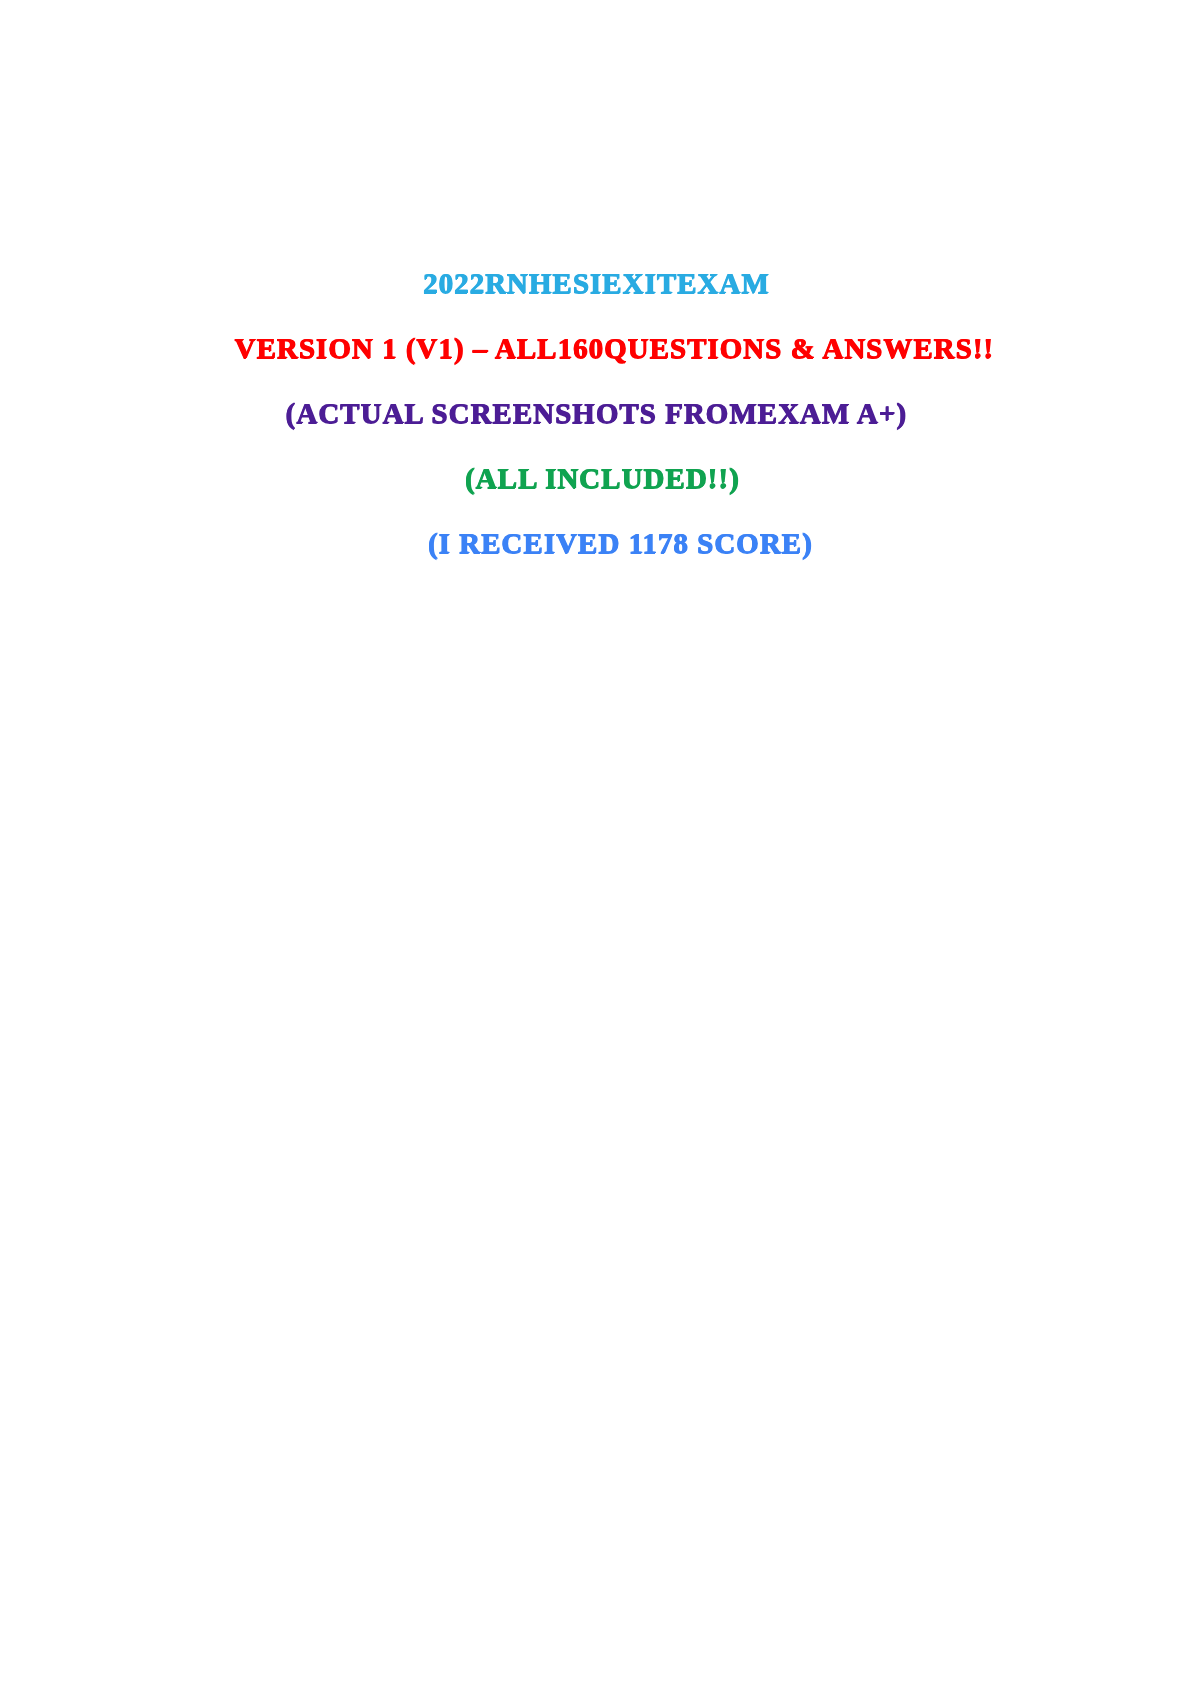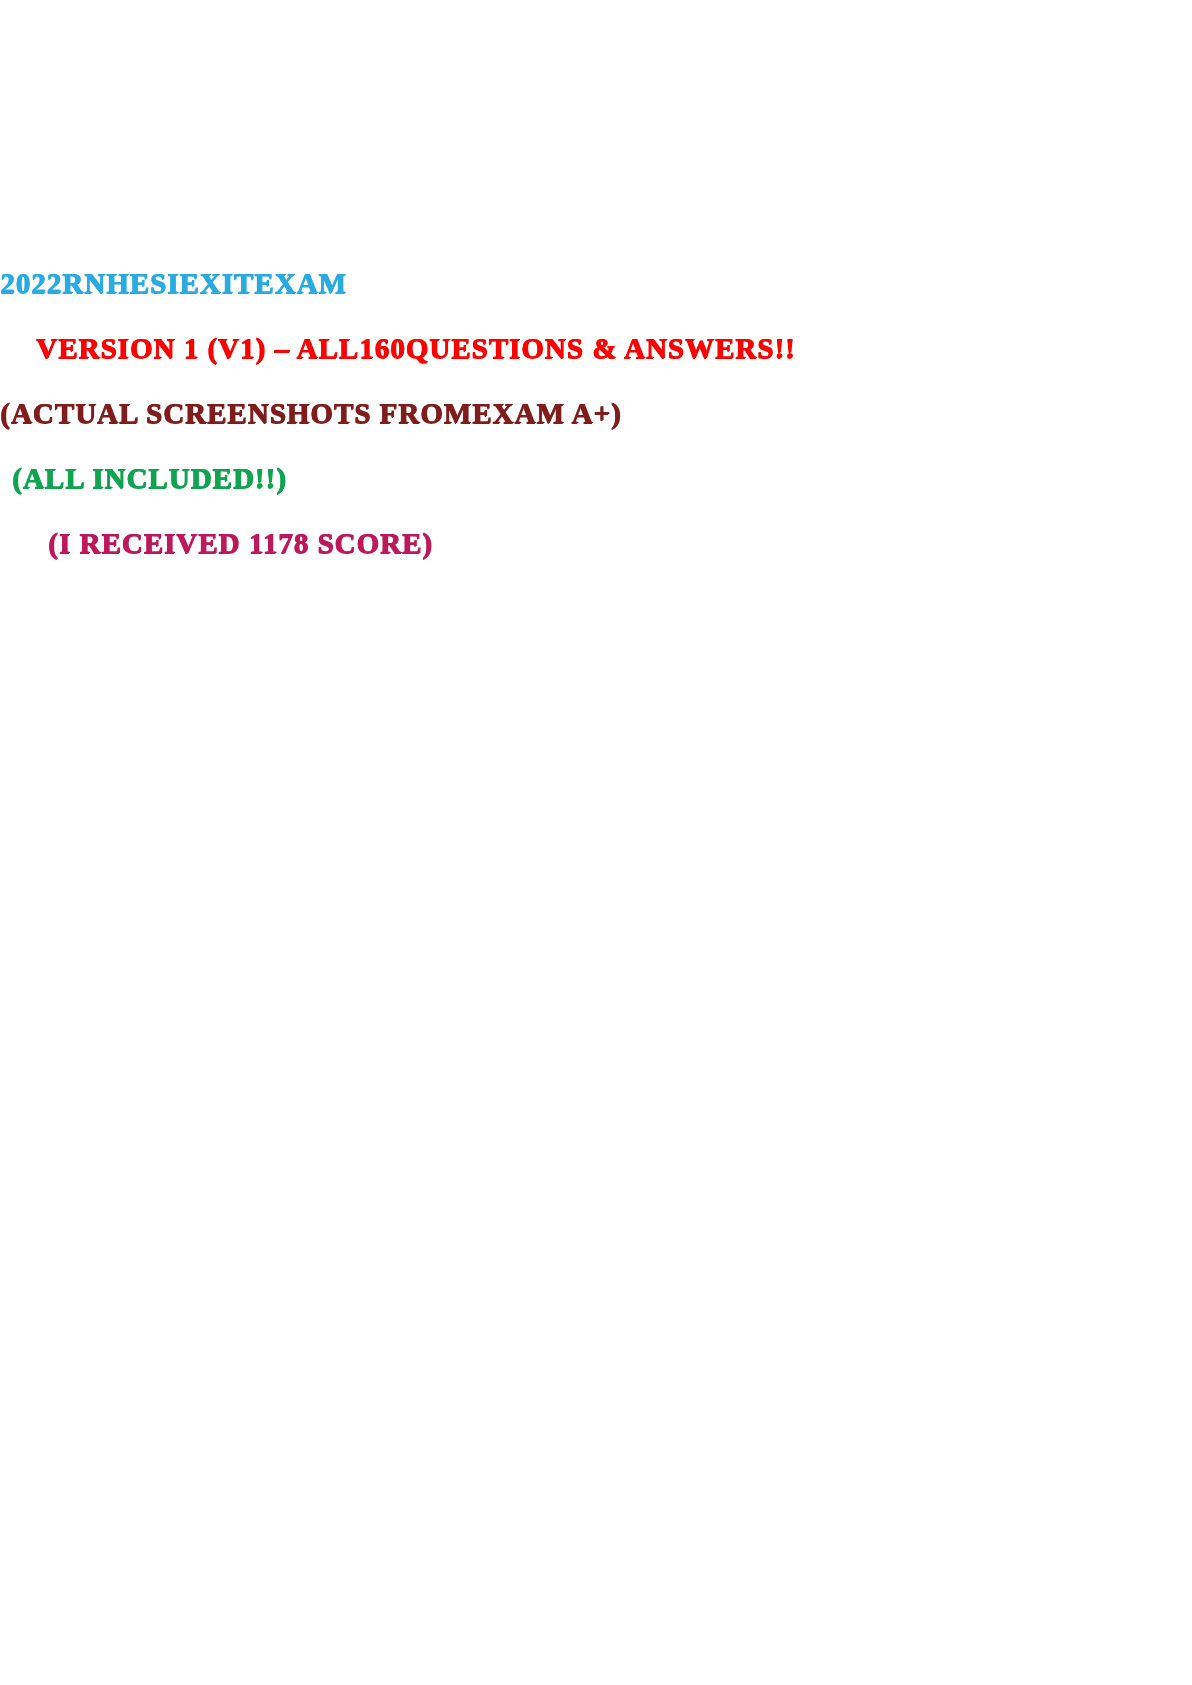--- a/index.html
+++ b/index.html
@@ -13,38 +13,38 @@
     width: 1192px;
     height: 1685px;
     background: #ffffff;
     overflow: hidden;
   }
   .content {
     position: absolute;
     top: 268px;
     left: 0;
     width: 100%;
-    text-align: left;
+    text-align: center;
   }
   .title-line {
     font-weight: 700;
     font-size: 29px;
     line-height: 1.1;
     letter-spacing: 1px;
     margin-bottom: 33px;
     text-transform: uppercase;
     
     text-shadow: 1px 0 0 currentColor, 0 0.5px 0 currentColor;
     white-space: nowrap;
   }
 </style>
 </head>
 <body>
 
 <div class="page">
   <div class="content">
     <p class="title-line" style="color: rgb(41, 171, 226);">2022RNHESIEXITEXAM</p>
     <p class="title-line" style="color: rgb(255, 0, 0); margin-left: 36px;">VERSION 1 (V1) – ALL160QUESTIONS &amp; ANSWERS!!</p>
-    <p class="title-line" style="color: #7f1d1d;">(ACTUAL SCREENSHOTS FROMEXAM A+)</p>
+    <p class="title-line" style="color: #4c1d95;">(ACTUAL SCREENSHOTS FROMEXAM A+)</p>
     <p class="title-line" style="color: rgb(16, 163, 80); padding-left: 12px;">(ALL INCLUDED!!)</p>
-    <p class="title-line" style="color: #be185d; margin-left: 48px;">(I RECEIVED 1178 SCORE)</p>
+    <p class="title-line" style="color: #3b82f6; margin-left: 48px;">(I RECEIVED 1178 SCORE)</p>
   </div>
 </div>
 
 </body></html>

